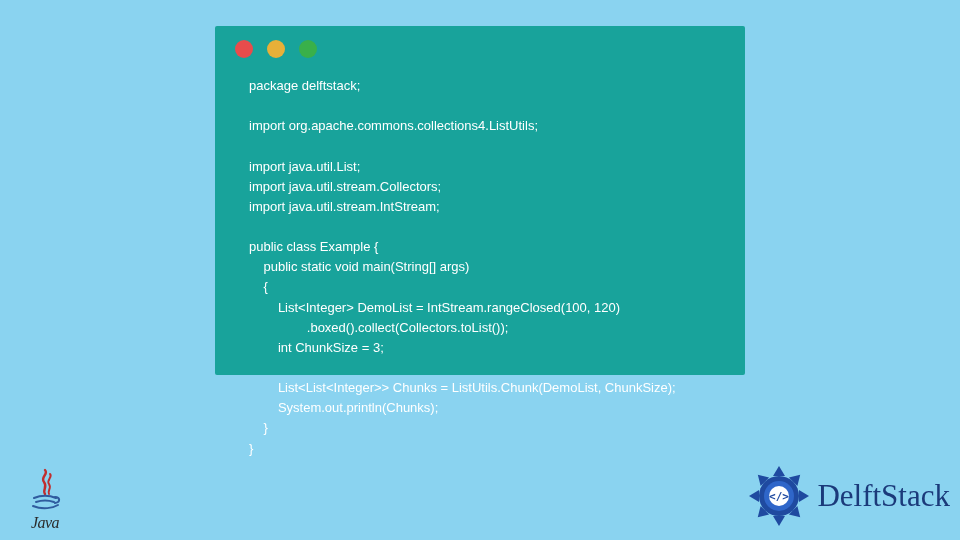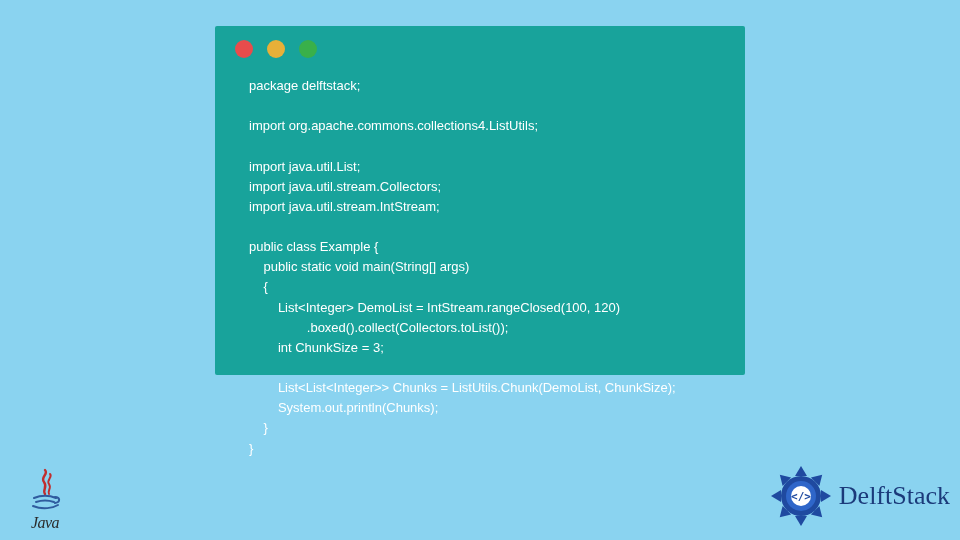--- a/index.html
+++ b/index.html
@@ -60,21 +60,21 @@
     position: absolute;
     right: 10px;
     bottom: 12px;
     display: flex;
     align-items: center;
     gap: 6px;
   }
   .delft-word {
     font-family: Georgia, "Times New Roman", serif;
     color: #1b3a7a;
-    font-size: 26px;
+    font-size: 31px;
   }
 </style>
 </head>
 <body>
 
 <div class="code-window">
   <div class="traffic-lights">
     <div class="dot dot-red"></div>
     <div class="dot dot-yellow"></div>
     <div class="dot dot-green"></div>

